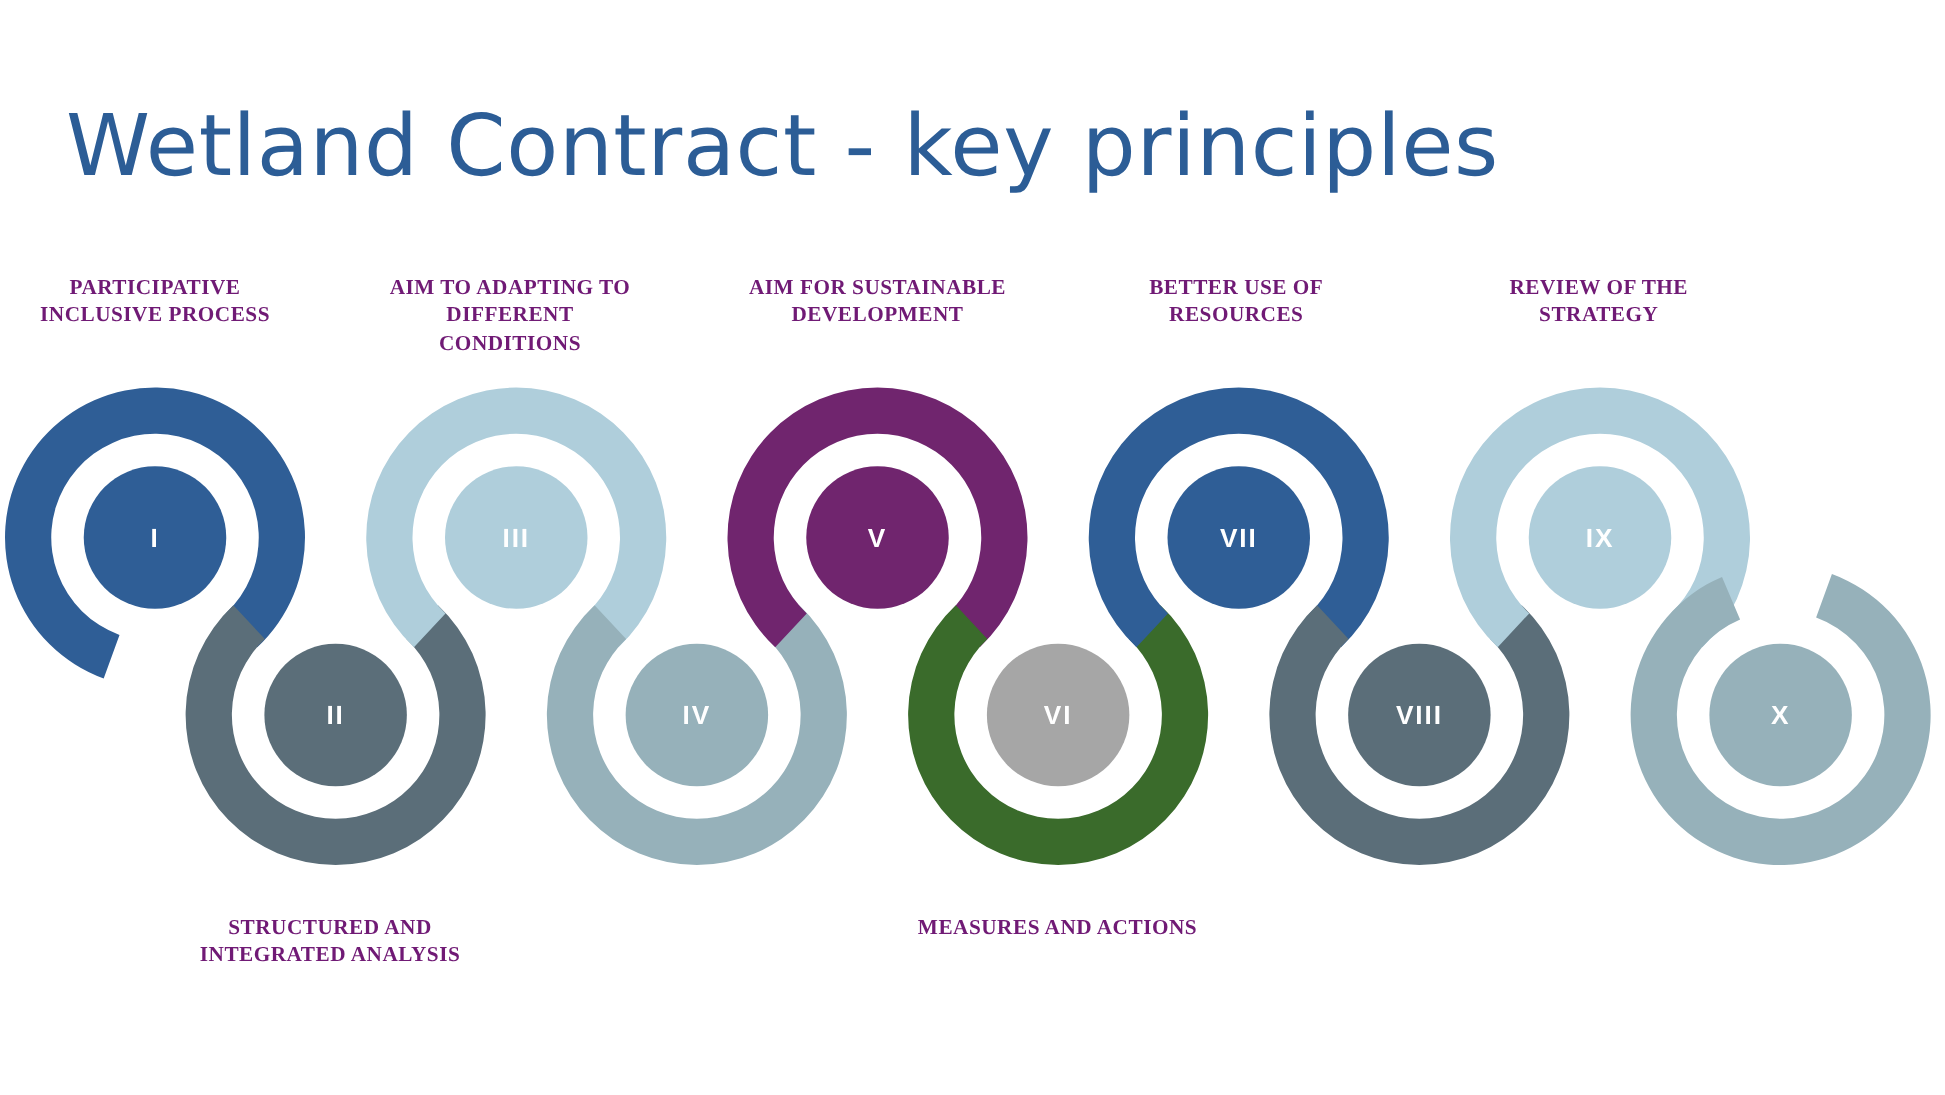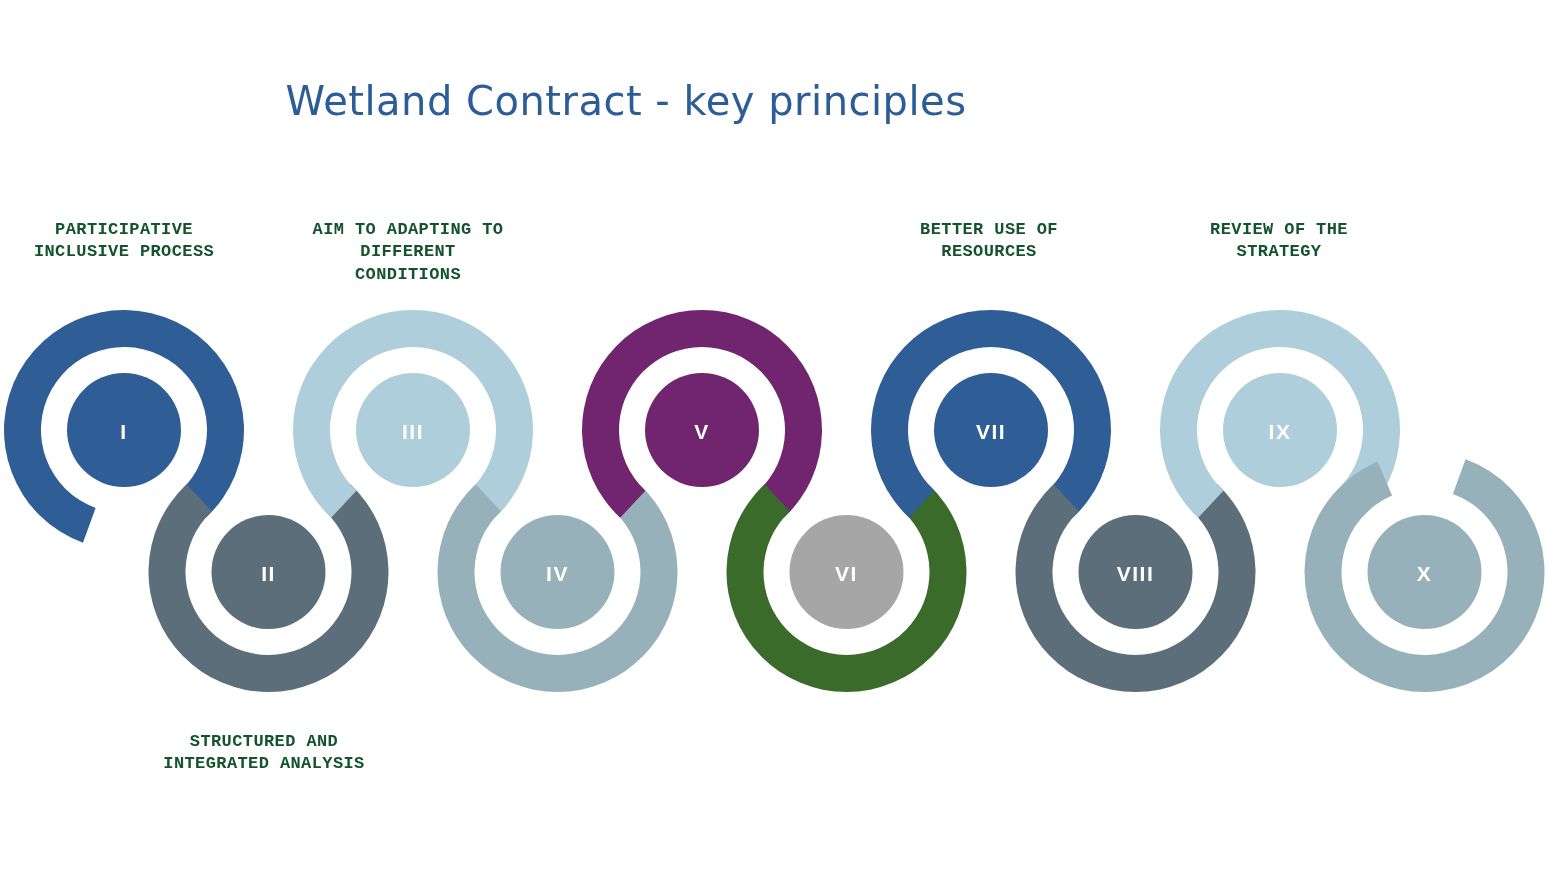--- a/index.html
+++ b/index.html
@@ -21,21 +21,21 @@
   }
 
   
   #title {
     position: absolute;
     left: 0;
     top: 78px;
     width: 1252px;
     text-align: center;
     font-family: "DejaVu Sans", sans-serif;
-    font-size: 40px;
+    font-size: 68px;
     font-weight: 400;
     letter-spacing: 0.5px;
     color: #2C5D96;
     white-space: nowrap;
   }
 
   
   #chain {
     position: absolute;
     left: 0;
@@ -50,26 +50,26 @@
     fill: #ffffff;
     letter-spacing: 1.5px;
     text-anchor: middle;
     dominant-baseline: central;
   }
 
   
   .caption {
     position: absolute;
     text-align: center;
-    font-family: Liberation Mono, monospace;
+    font-family: Liberation Serif, serif;
     font-size: 17px;
     font-weight: 700;
     line-height: 1.32;
     letter-spacing: 0.4px;
-    color: #14532d;
+    color: #701a75;
     text-transform: uppercase;
   }
   .caption-top   { top: 219px; }
   .caption-bot   { top: 731px; }
 </style>
 </head>
 <body>
 
 <div id="stage">
 
@@ -120,31 +120,36 @@
 
   <div class="caption caption-top" style="left:4px;  width:240px;">
     <div>PARTICIPATIVE</div>
     <div>INCLUSIVE PROCESS</div>
   </div>
   <div class="caption caption-top" style="left:288px; width:240px;">
     <div>AIM TO ADAPTING TO</div>
     <div>DIFFERENT</div>
     <div>CONDITIONS</div>
   </div>
+  <div class="caption caption-top" style="left:582px; width:240px;">
+    <div>AIM FOR SUSTAINABLE</div>
+    <div>DEVELOPMENT</div>
+  </div>
   <div class="caption caption-top" style="left:869px; width:240px;">
     <div>BETTER USE OF</div>
     <div>RESOURCES</div>
   </div>
   <div class="caption caption-bot" style="left:144px; width:240px;">
     <div>STRUCTURED AND</div>
     <div>INTEGRATED ANALYSIS</div>
   </div>
 
   <div class="caption caption-top" style="left:1159px; width:240px;">
     <div>REVIEW OF THE</div>
     <div>STRATEGY</div>
   </div>
   <div class="caption caption-bot" style="left:722px; width:248px;">
+    <div>MEASURES AND ACTIONS</div>
   </div>
   <div class="caption caption-bot" style="left:1308px; width:246px;">
   </div>
 
 </div>
 
 </body></html>

